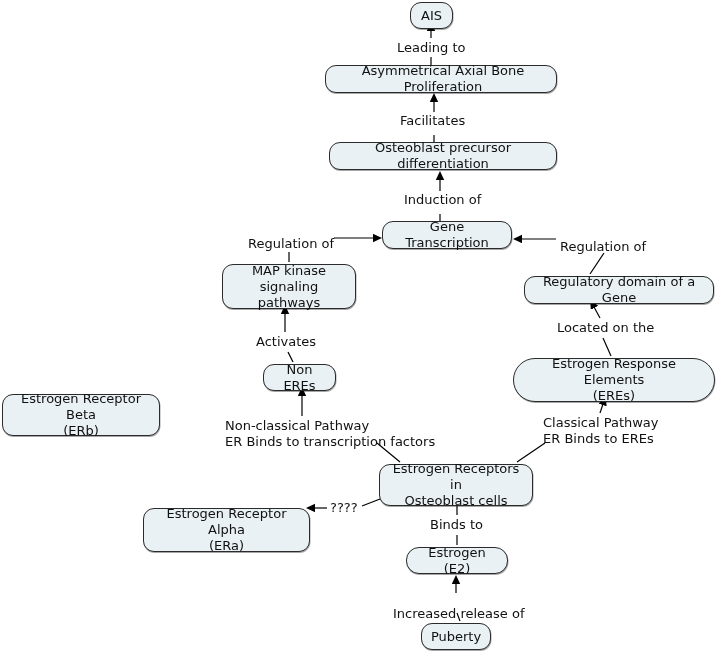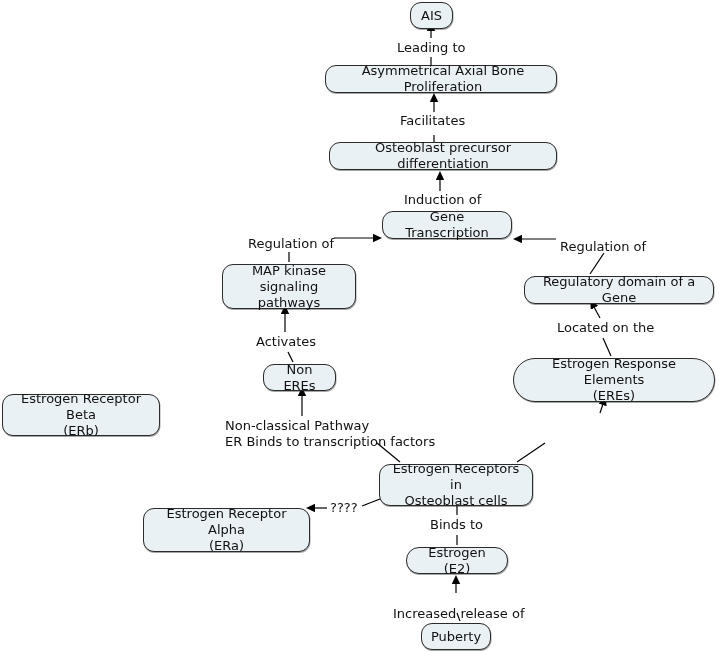--- a/index.html
+++ b/index.html
@@ -101,21 +101,21 @@
 
   <div class="node" style="left:410px;top:2px;width:43px;height:27px;">
     <span>AIS</span>
   </div>
   <div class="node" style="left:325px;top:65px;width:232px;height:28px;padding-left:10px;">
     <span>Asymmetrical Axial Bone Proliferation</span>
   </div>
   <div class="node" style="left:329px;top:142px;width:228px;height:28px;">
     <span>Osteoblast precursor differentiation</span>
   </div>
-  <div class="node" style="left:382px;top:211px;width:130px;height:28px;justify-content:flex-end;">
+  <div class="node" style="left:382px;top:221px;width:130px;height:28px;justify-content:flex-end;">
     <span>Gene Transcription</span>
   </div>
   <div class="node" style="left:222px;top:264px;width:134px;height:45px;">
     <span style="white-space:pre-line;">MAP kinase
 signaling pathways</span>
   </div>
   <div class="node" style="left:524px;top:276px;width:190px;height:28px;">
     <span>Regulatory domain of a Gene</span>
   </div>
   <div class="node" style="left:263px;top:364px;width:73px;height:27px;">
@@ -146,17 +146,19 @@
 
   <div class="edge-label" style="left:397px;top:40px;width:70px;">Leading to</div>
   <div class="edge-label" style="left:400px;top:113px;width:64px;">Facilitates</div>
   <div class="edge-label" style="left:404px;top:192px;width:75px;">Induction of</div>
   <div class="edge-label" style="left:248px;top:236px;width:84px;">Regulation of</div>
   <div class="edge-label" style="left:560px;top:239px;width:84px;">Regulation of</div>
   <div class="edge-label" style="left:557px;top:320px;width:92px;">Located on the</div>
   <div class="edge-label" style="left:256px;top:334px;width:62px;">Activates</div>
   <div class="edge-label" style="left:225px;top:418px;width:204px;">Non-classical Pathway
 ER Binds to transcription factors</div>
+  <div class="edge-label" style="left:543px;top:415px;width:112px;">Classical Pathway
+ER Binds to EREs</div>
   <div class="edge-label" style="left:330px;top:500px;width:30px;">????</div>
   <div class="edge-label" style="left:430px;top:517px;width:55px;">Binds to</div>
   <div class="edge-label" style="left:393px;top:578px;width:126px;margin-top:28px;">Increased release of</div>
 
 </div>
 
 </body></html>

